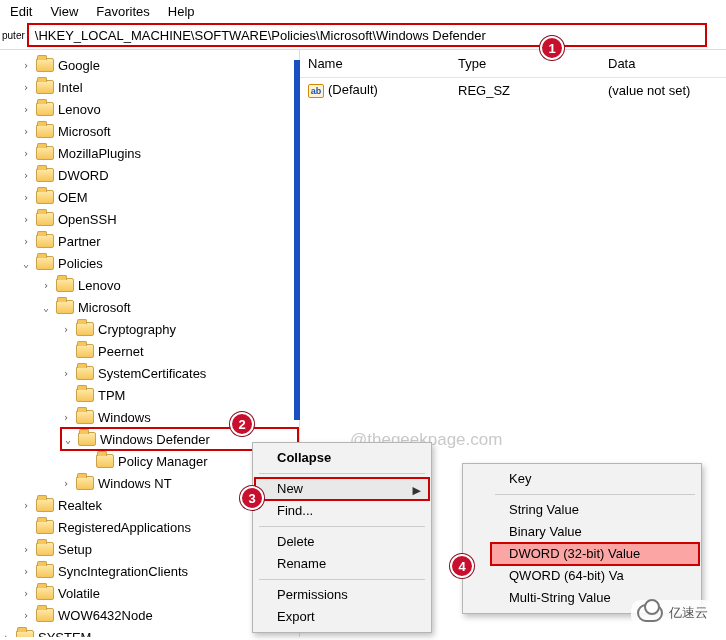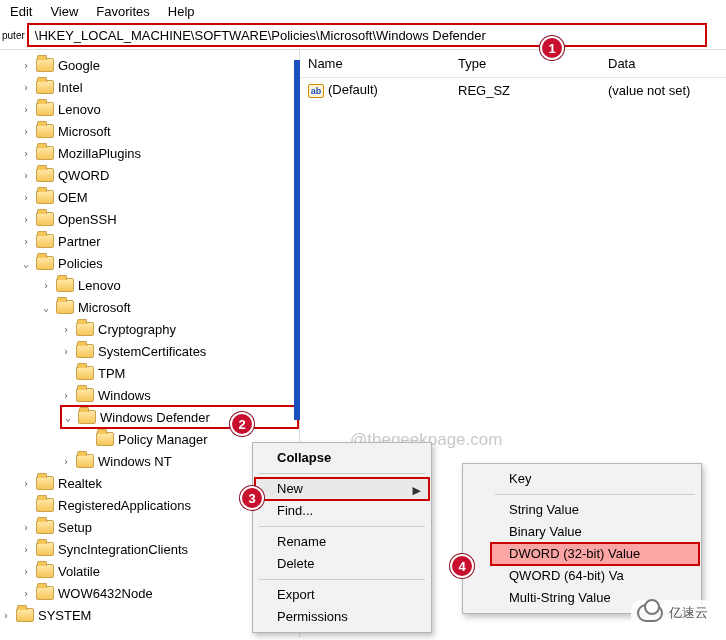--- a/index.html
+++ b/index.html
@@ -265,21 +265,21 @@
           <div class="row">
             <span class="exp">›</span>
             <span class="folder"></span>
             <span class="label">MozillaPlugins</span>
           </div>
         </li>
       <li>
           <div class="row">
             <span class="exp">›</span>
             <span class="folder"></span>
-            <span class="label">QWORD</span>
+            <span class="label">DWORD</span>
           </div>
         </li>
       <li>
           <div class="row">
             <span class="exp">›</span>
             <span class="folder"></span>
             <span class="label">OEM</span>
           </div>
         </li>
       <li>
@@ -319,20 +319,27 @@
             <ul>
               <li>
                   <div class="row">
                     <span class="exp">›</span>
                     <span class="folder"></span>
                     <span class="label">Cryptography</span>
                   </div>
                 </li>
               <li>
                   <div class="row">
+                    <span class="exp"></span>
+                    <span class="folder"></span>
+                    <span class="label">Peernet</span>
+                  </div>
+                </li>
+              <li>
+                  <div class="row">
                     <span class="exp">›</span>
                     <span class="folder"></span>
                     <span class="label">SystemCertificates</span>
                   </div>
                 </li>
               <li>
                   <div class="row">
                     <span class="exp"></span>
                     <span class="folder"></span>
                     <span class="label">TPM</span>
@@ -445,25 +452,25 @@
 <div class="blue-bar"></div>
 
 <div class="watermark">@thegeekpage.com</div>
 
 <div class="ctx ctx1">
   <div class="mi"><b>Collapse</b></div>
   <div class="sep"></div>
   <div class="mi hl"><span>New</span><span class="sub-arrow">▶</span></div>
   <div class="mi">Find...</div>
   <div class="sep"></div>
+  <div class="mi">Delete</div>
   <div class="mi">Rename</div>
-  <div class="mi">Delete</div>
   <div class="sep"></div>
+  <div class="mi">Permissions</div>
   <div class="mi">Export</div>
-  <div class="mi">Permissions</div>
 </div>
 
 <div class="ctx ctx2">
   <div class="mi">Key</div>
   <div class="sep"></div>
   <div class="mi">String Value</div>
   <div class="mi">Binary Value</div>
   <div class="mi hl2">DWORD (32-bit) Value</div>
   <div class="mi">QWORD (64-bit) Va</div>
   <div class="mi">Multi-String Value</div>

